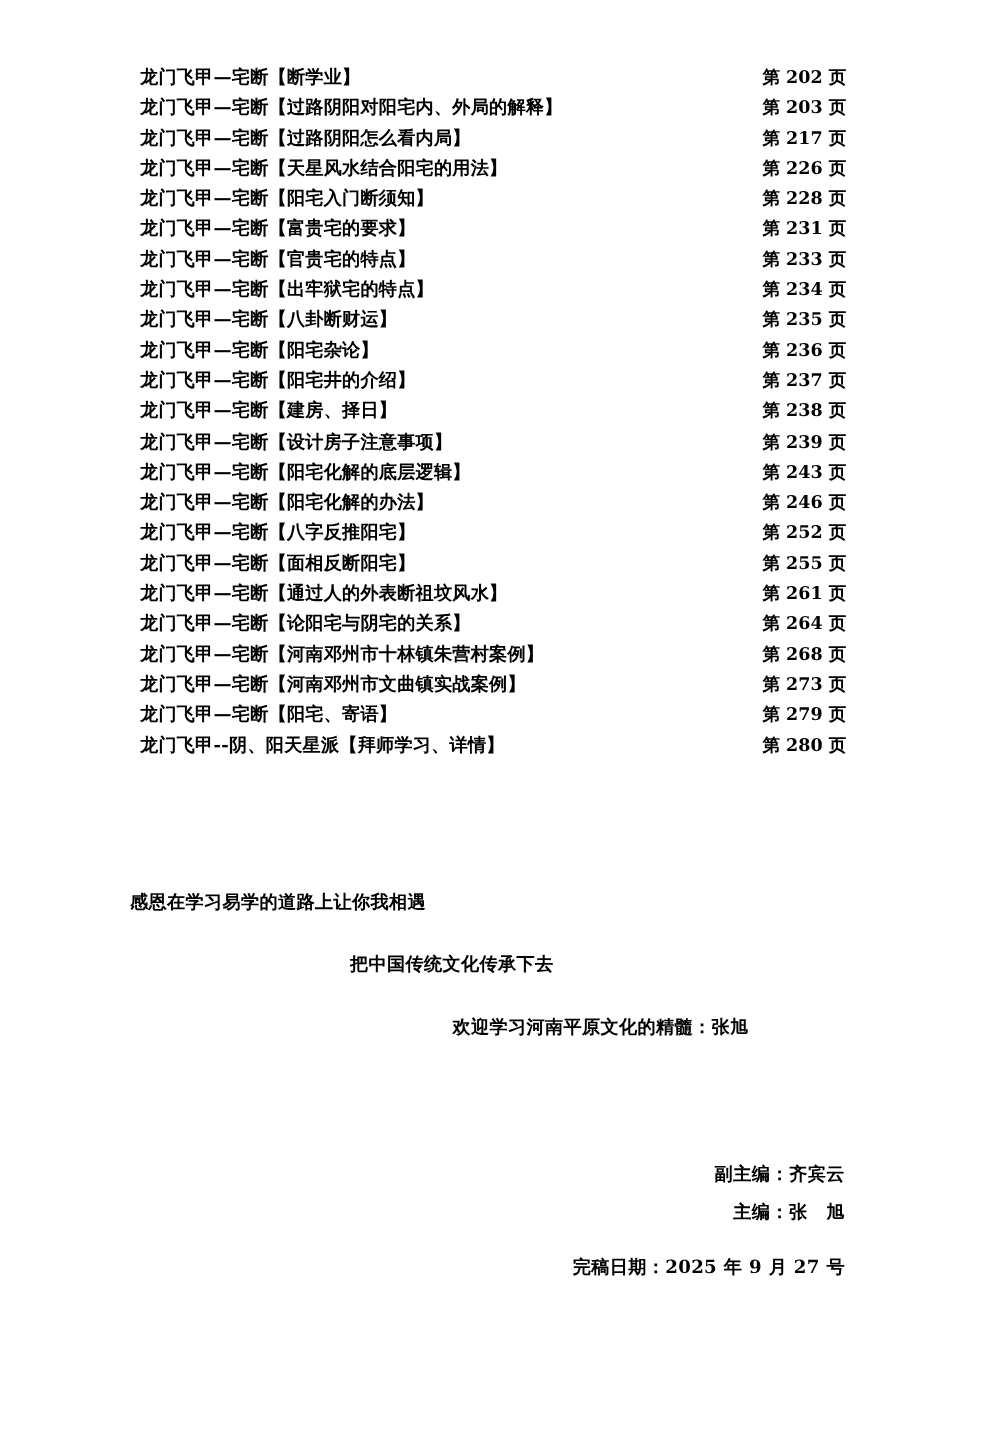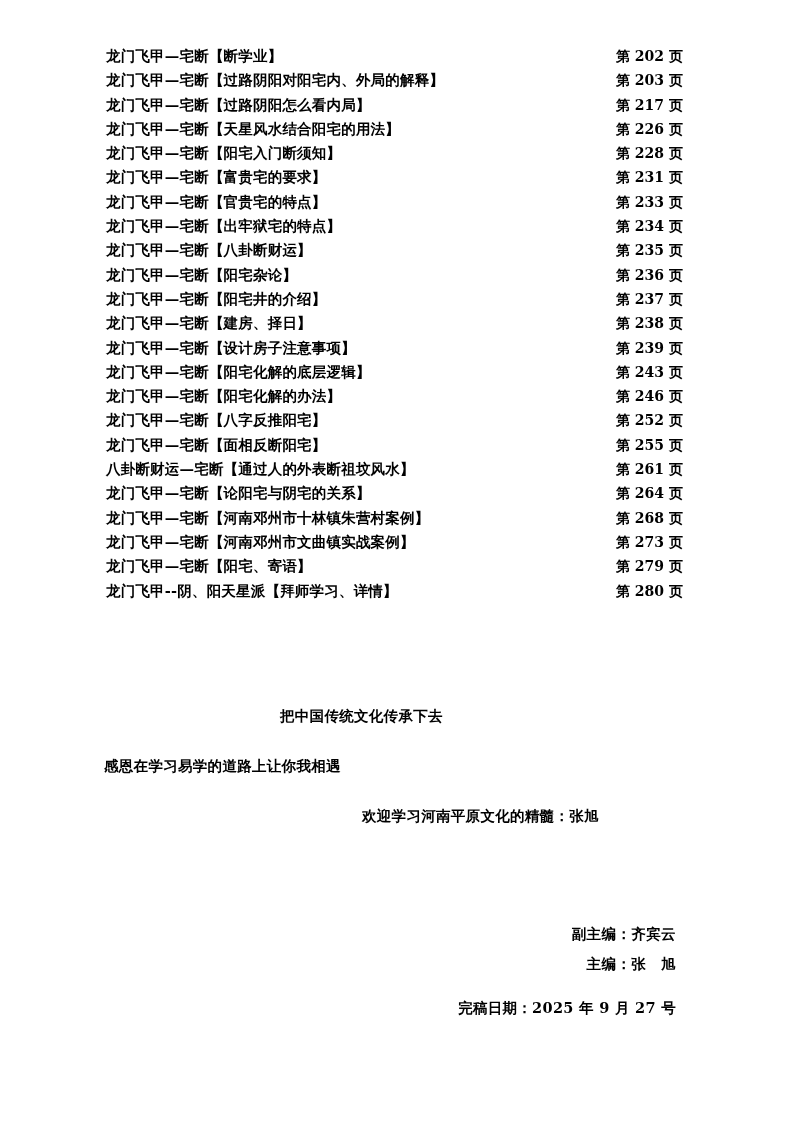--- a/index.html
+++ b/index.html
@@ -17,21 +17,21 @@
   }
   .page {
     position: relative;
     width: 802px;
     height: 1148px;
     box-sizing: border-box;
     padding: 42px 100px 0 104px;
   }
   .toc {
     list-style: none;
-    margin: 2px;
+    margin: 8px;
     padding: 0;
   }
   .toc-row {
     display: flex;
     align-items: baseline;
     justify-content: space-between;
     font-size: 14.5px;
     line-height: 24.3px;
     white-space: nowrap;
   }
@@ -151,21 +151,21 @@
       </li>
       <li class="toc-row">
         <span class="toc-title">龙门飞甲—宅断【八字反推阳宅】</span>
         <span class="toc-page">第 252 页</span>
       </li>
       <li class="toc-row">
         <span class="toc-title">龙门飞甲—宅断【面相反断阳宅】</span>
         <span class="toc-page">第 255 页</span>
       </li>
       <li class="toc-row">
-        <span class="toc-title">八卦断财运—宅断【通过人的外表断祖坟风水】</span>
+        <span class="toc-title">龙门飞甲—宅断【通过人的外表断祖坟风水】</span>
         <span class="toc-page">第 261 页</span>
       </li>
       <li class="toc-row">
         <span class="toc-title">龙门飞甲—宅断【论阳宅与阴宅的关系】</span>
         <span class="toc-page">第 264 页</span>
       </li>
       <li class="toc-row">
         <span class="toc-title">龙门飞甲—宅断【河南邓州市十林镇朱营村案例】</span>
         <span class="toc-page">第 268 页</span>
       </li>
@@ -177,22 +177,22 @@
         <span class="toc-title">龙门飞甲—宅断【阳宅、寄语】</span>
         <span class="toc-page">第 279 页</span>
       </li>
       <li class="toc-row">
         <span class="toc-title">龙门飞甲--阴、阳天星派【拜师学习、详情】</span>
         <span class="toc-page">第 280 页</span>
       </li>
     </ul>
 
   <div class="closing">
+    <div class="closing-line indent-1">感恩在学习易学的道路上让你我相遇</div>
     <div class="closing-line indent-2">把中国传统文化传承下去</div>
-    <div class="closing-line indent-1">感恩在学习易学的道路上让你我相遇</div>
     <div class="closing-line indent-3">欢迎学习河南平原文化的精髓：张旭</div>
   </div>
 
   <div class="signoff">
     <div class="signoff-line">副主编：齐宾云</div>
     <div class="signoff-line">主编：张　旭</div>
     <div class="signoff-date">完稿日期：2025 年 9 月 27 号</div>
   </div>
 
 </div>

